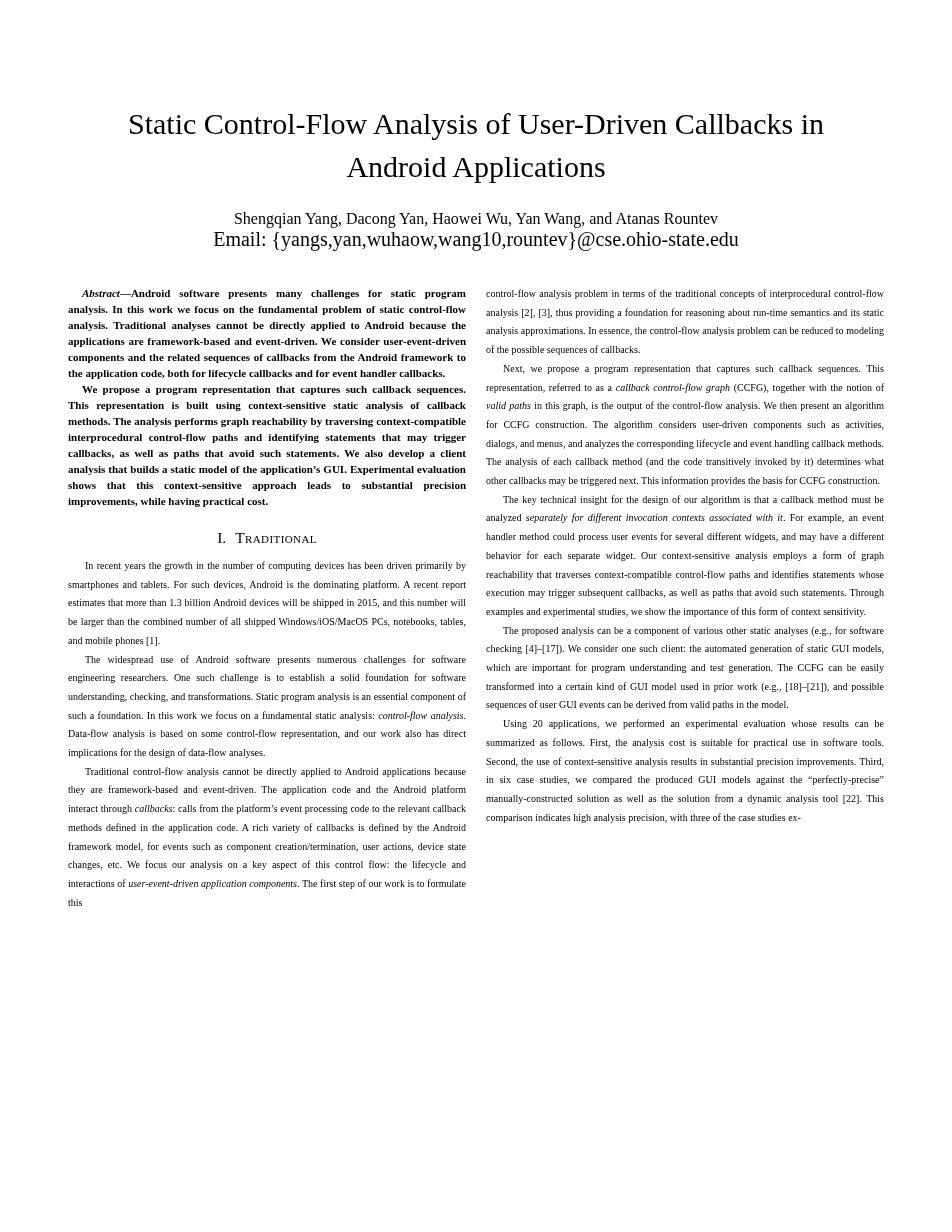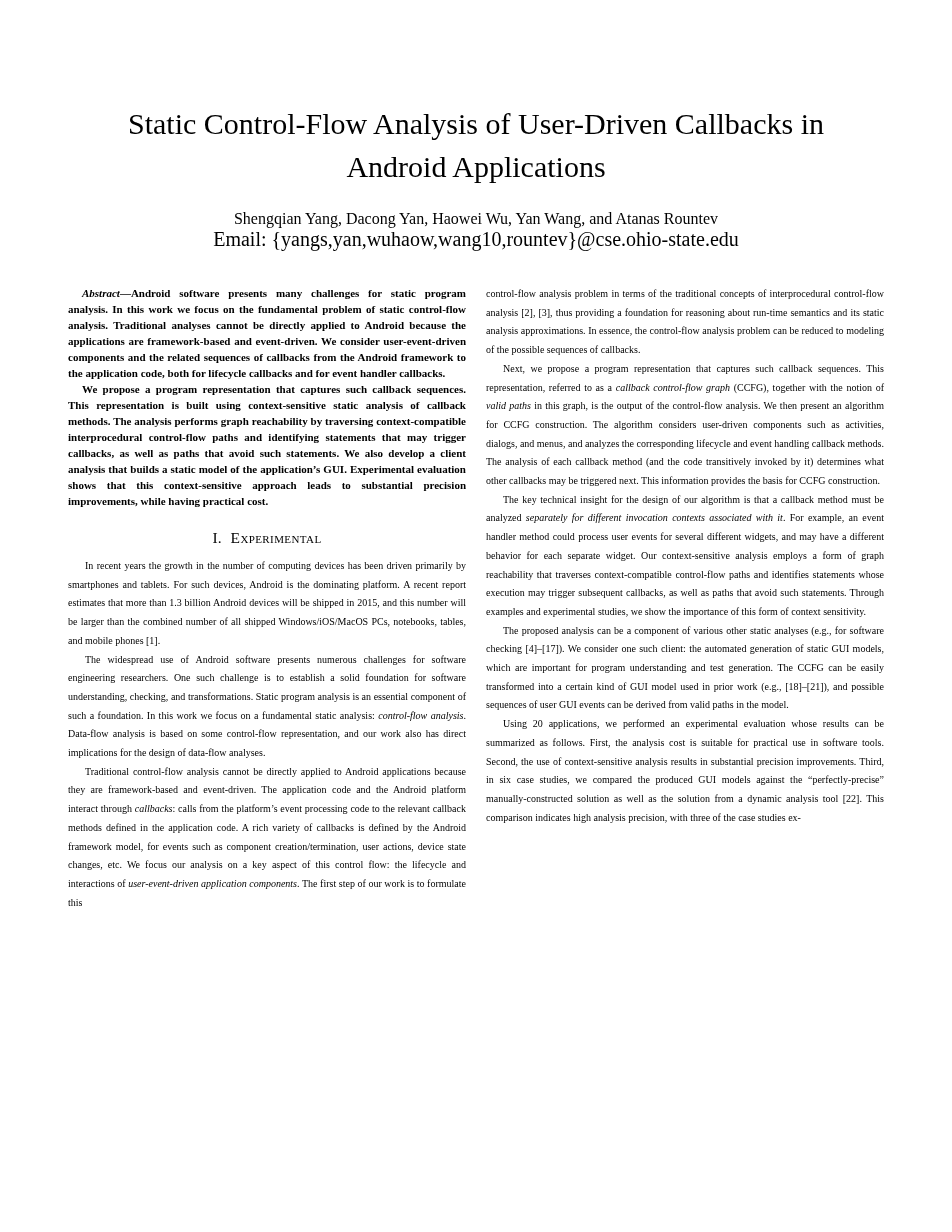--- a/index.html
+++ b/index.html
@@ -74,21 +74,21 @@
   </div>
 
   <div class="columns">
 
     <div class="col">
       <div class="abstract">
           <p><span class="it">Abstract</span><span>—Android software presents many challenges for static program analysis. In this work we focus on the fundamental problem of static control-flow analysis. Traditional analyses cannot be directly applied to Android because the applications are framework-based and event-driven. We consider user-event-driven components and the related sequences of callbacks from the Android framework to the application code, both for lifecycle callbacks and for event handler callbacks.</span></p>
           <p><span>We propose a program representation that captures such callback sequences. This representation is built using context-sensitive static analysis of callback methods. The analysis performs graph reachability by traversing context-compatible interprocedural control-flow paths and identifying statements that may trigger callbacks, as well as paths that avoid such statements. We also develop a client analysis that builds a static model of the application’s GUI. Experimental evaluation shows that this context-sensitive approach leads to substantial precision improvements, while having practical cost.</span></p>
         </div>
       <div class="section-heading">
-        <span class="sec-num">I.</span><span class="sc">Experimental</span>
+        <span class="sec-num">I.</span><span class="sc">Traditional</span>
       </div>
       <div class="body-text">
           <p><span>In recent years the growth in the number of computing devices has been driven primarily by smartphones and tablets. For such devices, Android is the dominating platform. A recent report estimates that more than 1.3 billion Android devices will be shipped in 2015, and this number will be larger than the combined number of all shipped Windows/iOS/MacOS PCs, notebooks, tables, and mobile phones [1].</span></p>
           <p><span>The widespread use of Android software presents numerous challenges for software engineering researchers. One such challenge is to establish a solid foundation for software understanding, checking, and transformations. Static program analysis is an essential component of such a foundation. In this work we focus on a fundamental static analysis: </span><span class="it">control-flow analysis</span><span>. Data-flow analysis is based on some control-flow representation, and our work also has direct implications for the design of data-flow analyses.</span></p>
           <p><span>Traditional control-flow analysis cannot be directly applied to Android applications because they are framework-based and event-driven. The application code and the Android platform interact through </span><span class="it">callbacks</span><span>: calls from the platform’s event processing code to the relevant callback methods defined in the application code. A rich variety of callbacks is defined by the Android framework model, for events such as component creation/termination, user actions, device state changes, etc. We focus our analysis on a key aspect of this control flow: the lifecycle and interactions of </span><span class="it">user-event-driven application components</span><span>. The first step of our work is to formulate this</span></p>
         </div>
     </div>
 
     <div class="col">
       <div class="body-text">

